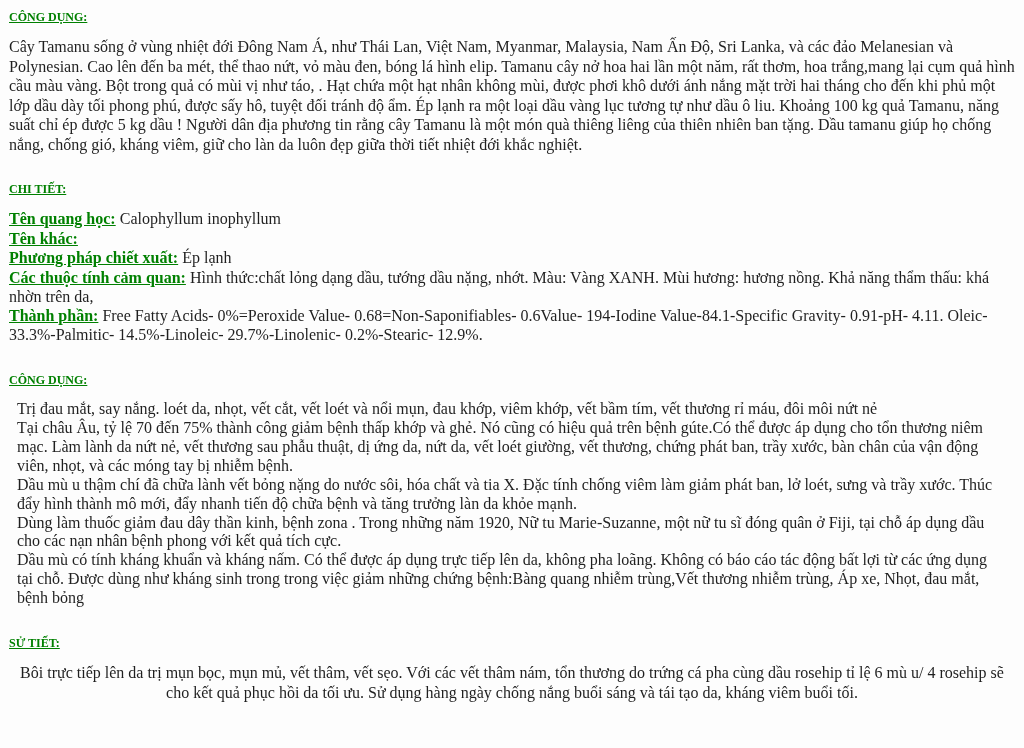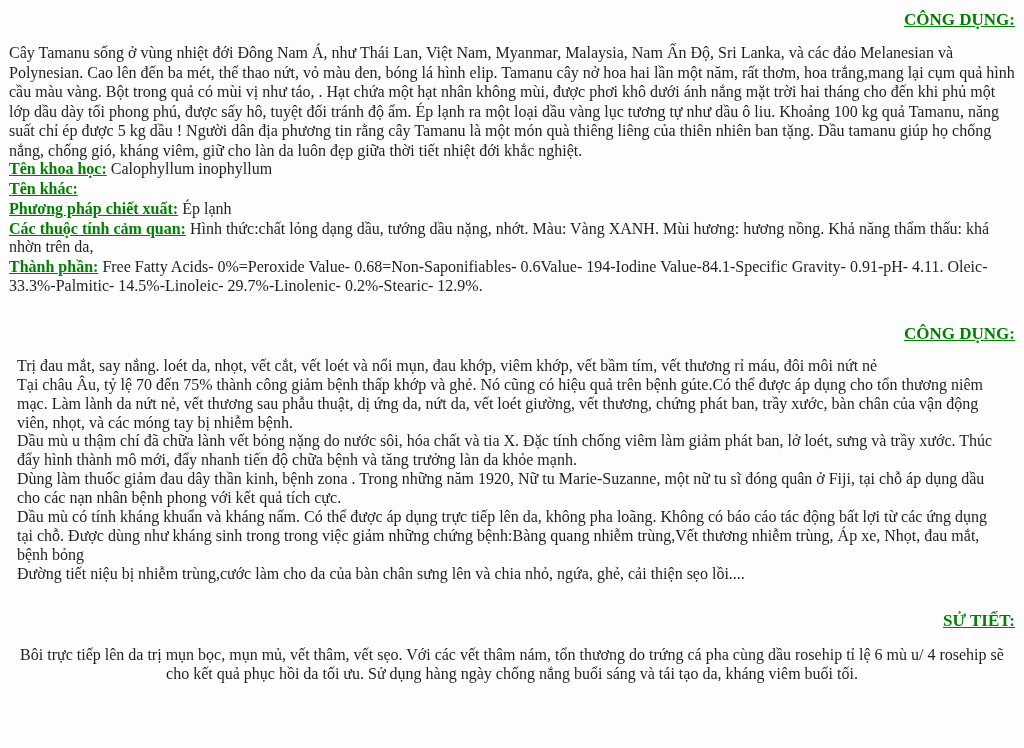--- a/index.html
+++ b/index.html
@@ -11,25 +11,25 @@
     font-size: 16px;
   }
   .page {
     width: 1024px;
     height: 748px;
     box-sizing: border-box;
     padding: 2px 9px 0 9px;
     overflow: hidden;
   }
   .section-heading {
-    text-align: right;
+    text-align: left;
     color: #008000;
     font-weight: bold;
     text-decoration: underline;
-    font-size: 17px;
+    font-size: 12px;
     margin: 28px 0 13px 0;
     line-height: 1.2;
   }
   .section-heading.first {
     margin-top: 8px;
   }
   .para-centered {
     text-align: left;
     line-height: 1.22;
     margin: 0;
@@ -64,24 +64,25 @@
 </style>
 </head>
 <body style="background: rgb(253, 253, 253); color: rgb(31, 31, 31);">
 
 <div class="page">
 
   <h3 class="section-heading first">CÔNG DỤNG:</h3>
 
   <p class="para-centered">Cây Tamanu sống ở vùng nhiệt đới Đông Nam Á, như Thái Lan, Việt Nam, Myanmar, Malaysia, Nam Ấn Độ, Sri Lanka, và các đảo Melanesian và Polynesian. Cao lên đến ba mét, thể thao nứt, vỏ màu đen, bóng lá hình elip. Tamanu cây nở hoa hai lần một năm, rất thơm, hoa trắng,mang lại cụm quả hình cầu màu vàng. Bột trong quả có mùi vị như táo, . Hạt chứa một hạt nhân không mùi, được phơi khô dưới ánh nắng mặt trời hai tháng cho đến khi phủ một lớp dầu dày tối phong phú, được sấy hô, tuyệt đối tránh độ ẩm. Ép lạnh ra một loại dầu vàng lục tương tự như dầu ô liu. Khoảng 100 kg quả Tamanu, năng suất chỉ ép được 5 kg dầu ! Người dân địa phương tin rằng cây Tamanu là một món quà thiêng liêng của thiên nhiên ban tặng. Dầu tamanu giúp họ chống nắng, chống gió, kháng viêm, giữ cho làn da luôn đẹp giữa thời tiết nhiệt đới khắc nghiệt.</p>
 
+  <h3 class="section-heading">CHI TIẾT:</h3>
 
   <div class="details">
     <div class="field-row">
-      <span class="field-label">Tên khoa học:</span><span class="field-value">Calophyllum inophyllum</span>
+      <span class="field-label">Tên quang học:</span><span class="field-value">Calophyllum inophyllum</span>
     </div>
     <div class="field-row">
       <span class="field-label">Tên khác:</span><span class="field-value"></span>
     </div>
     <div class="field-row">
       <span class="field-label">Phương pháp chiết xuất:</span><span class="field-value">Ép lạnh</span>
     </div>
     <div class="field-row">
       <span class="field-label">Các thuộc tính cảm quan:</span><span class="field-value">Hình thức:chất lỏng dạng dầu, tướng dầu nặng, nhớt. Màu: Vàng XANH. Mùi hương: hương nồng. Khả năng thẩm thấu: khá nhờn trên da,</span>
     </div>
@@ -91,20 +92,19 @@
   </div>
 
   <h3 class="section-heading">CÔNG DỤNG:</h3>
 
   <div class="uses">
     <div class="use-line">Trị đau mắt, say nắng. loét da, nhọt, vết cắt, vết loét và nổi mụn, đau khớp, viêm khớp, vết bầm tím, vết thương rỉ máu, đôi môi nứt nẻ</div>
     <div class="use-line">Tại châu Âu, tỷ lệ 70 đến 75% thành công giảm bệnh thấp khớp và ghẻ. Nó cũng có hiệu quả trên bệnh gúte.Có thể được áp dụng cho tổn thương niêm mạc. Làm lành da nứt nẻ, vết thương sau phẫu thuật, dị ứng da, nứt da, vết loét giường, vết thương, chứng phát ban, trầy xước, bàn chân của vận động viên, nhọt, và các móng tay bị nhiễm bệnh.</div>
     <div class="use-line">Dầu mù u thậm chí đã chữa lành vết bỏng nặng do nước sôi, hóa chất và tia X. Đặc tính chống viêm làm giảm phát ban, lở loét, sưng và trầy xước. Thúc đẩy hình thành mô mới, đẩy nhanh tiến độ chữa bệnh và tăng trưởng làn da khỏe mạnh.</div>
     <div class="use-line">Dùng làm thuốc giảm đau dây thần kinh, bệnh zona . Trong những năm 1920, Nữ tu Marie-Suzanne, một nữ tu sĩ đóng quân ở Fiji, tại chỗ áp dụng dầu cho các nạn nhân bệnh phong với kết quả tích cực.</div>
     <div class="use-line">Dầu mù có tính kháng khuẩn và kháng nấm. Có thể được áp dụng trực tiếp lên da, không pha loãng. Không có báo cáo tác động bất lợi từ các ứng dụng tại chỗ. Được dùng như kháng sinh trong trong việc giảm những chứng bệnh:Bàng quang nhiễm trùng,Vết thương nhiễm trùng, Áp xe, Nhọt, đau mắt, bệnh bỏng</div>
-    <div class="use-line">Đường tiết niệu bị nhiễm trùng,cước làm cho da của bàn chân sưng lên và chia nhỏ, ngứa, ghẻ, cải thiện sẹo lồi....</div>
   </div>
 
   <h3 class="section-heading">SỬ TIẾT:</h3>
 
   <p class="footer-para">Bôi trực tiếp lên da trị mụn bọc, mụn mủ, vết thâm, vết sẹo. Với các vết thâm nám, tổn thương do trứng cá pha cùng dầu rosehip tỉ lệ 6 mù u/ 4 rosehip sẽ cho kết quả phục hồi da tối ưu. Sử dụng hàng ngày chống nắng buổi sáng và tái tạo da, kháng viêm buổi tối.</p>
 
 </div>
 
 </body></html>

